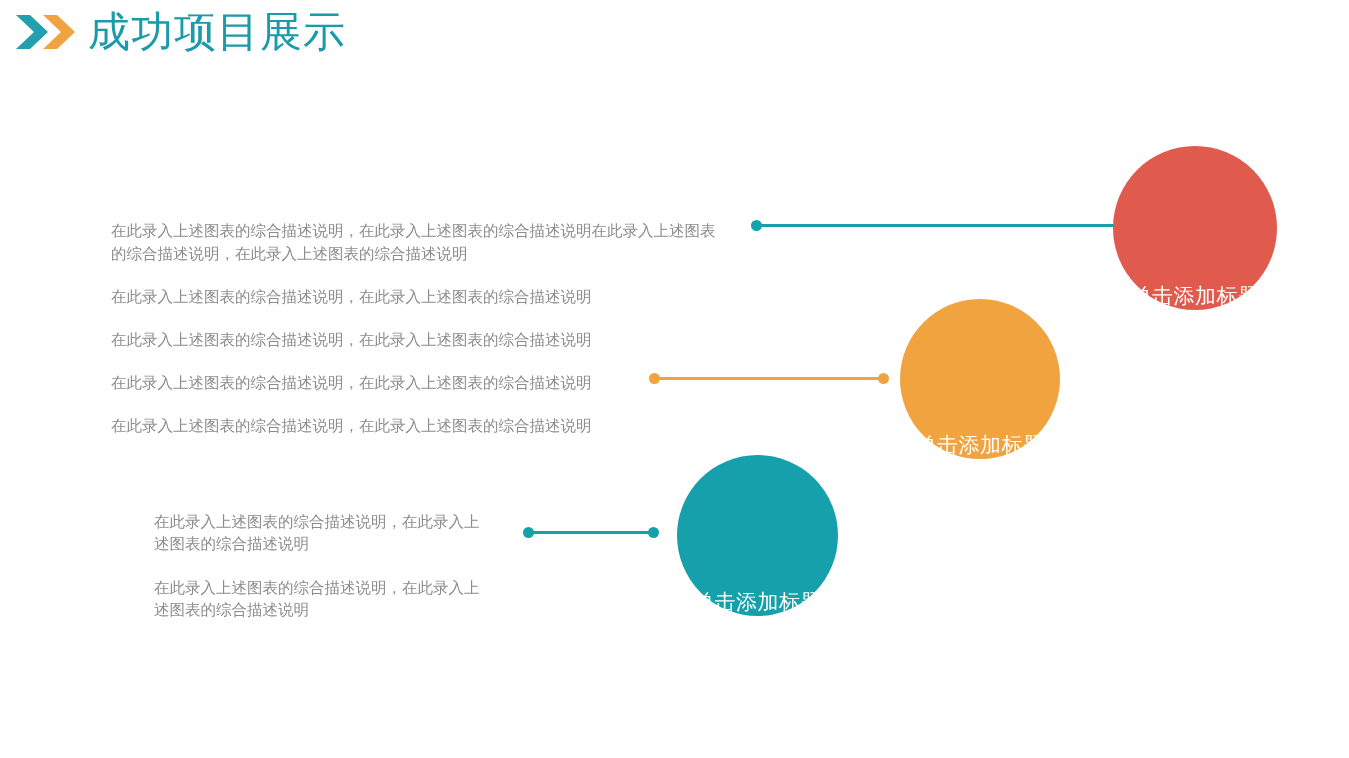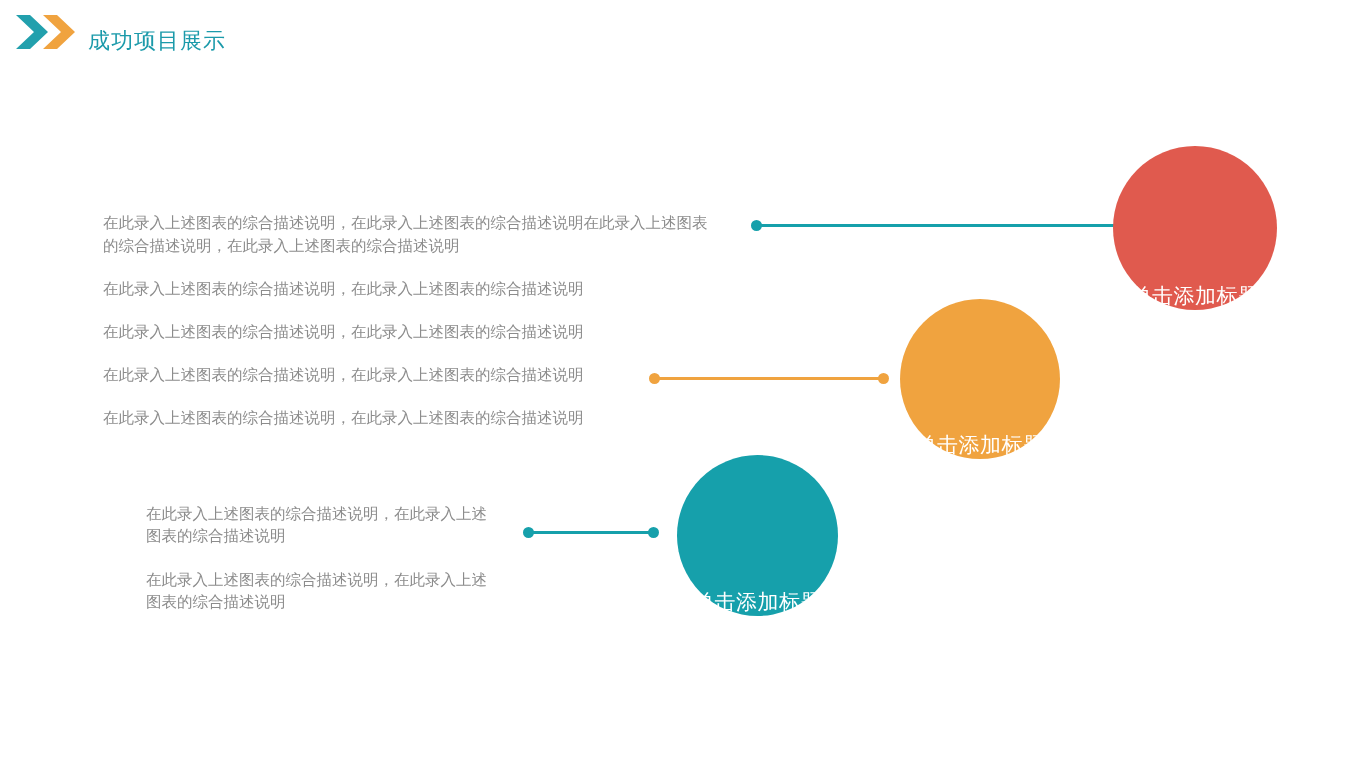--- a/index.html
+++ b/index.html
@@ -38,37 +38,37 @@
     position: absolute;
     top: 0;
     width: 38px;
     height: 38px;
   }
   .chevron-teal { left: 0; }
   .chevron-orange { left: 27px; }
   .header-title {
     position: absolute;
     left: 88px;
-    top: 20px;
-    font-size: 22px;
+    top: 11px;
+    font-size: 42px;
     line-height: 42px;
     letter-spacing: 1px;
     color: #1b9aaa;
     white-space: nowrap;
   }
 
   
   .text-block {
     position: absolute;
     color: #8c8c8c;
     font-size: 15.5px;
     line-height: 23px;
   }
   .para {
-    margin: 8px;
+    margin: 16px;
   }
   .para + .para {
     margin-top: 19px;
   }
 
   .block-top {
     left: 95px;
     top: 203px;
     width: 620px;
   }

